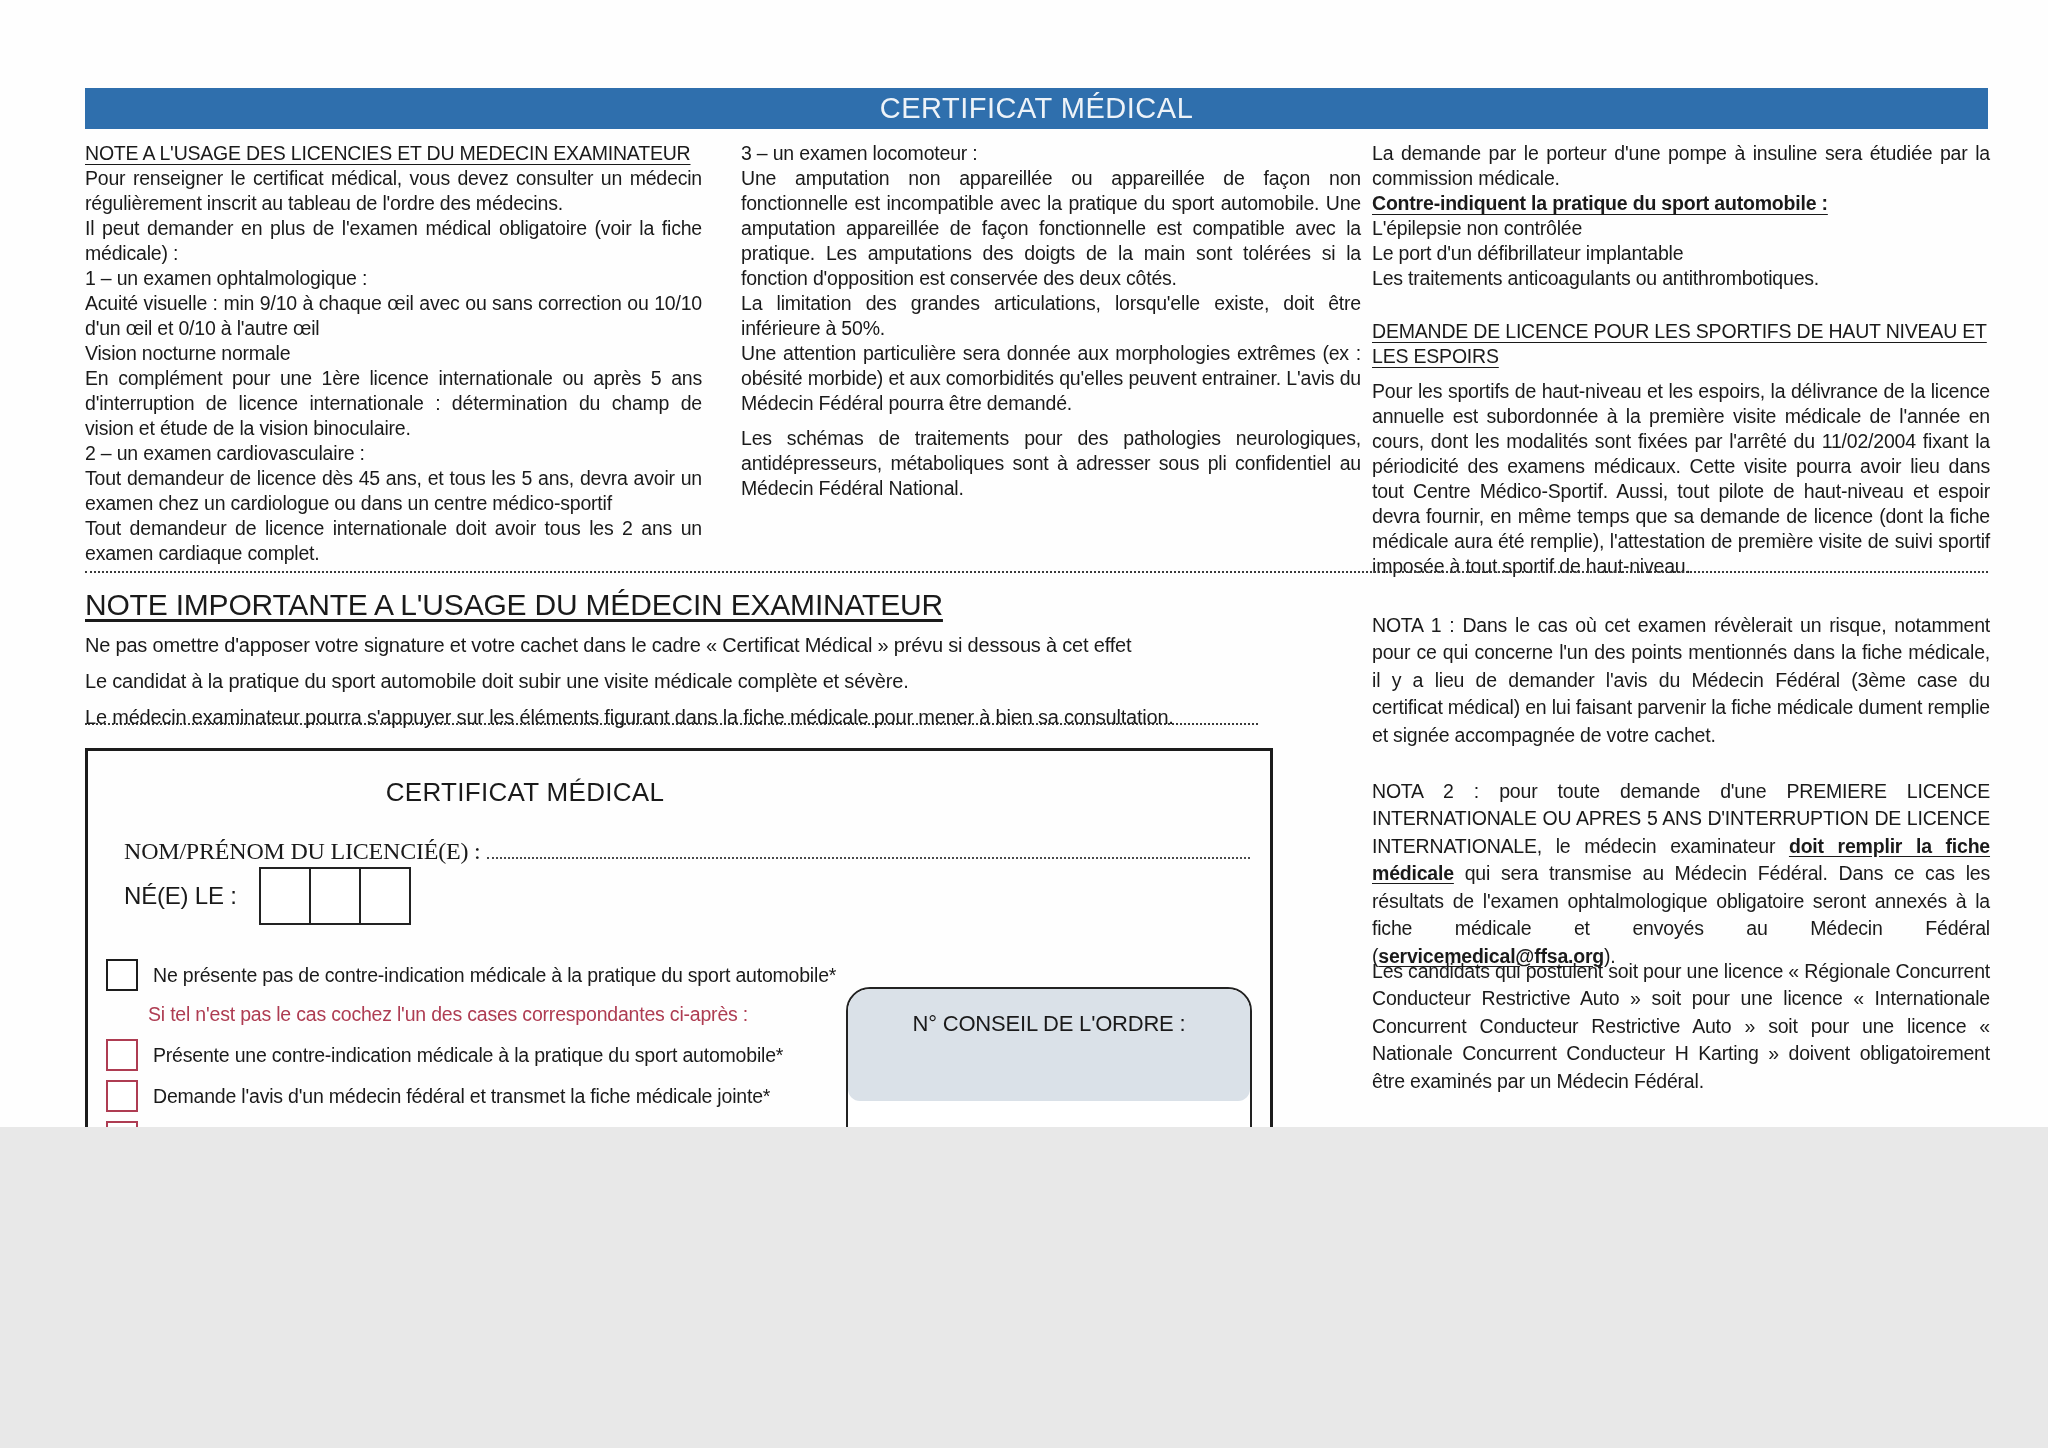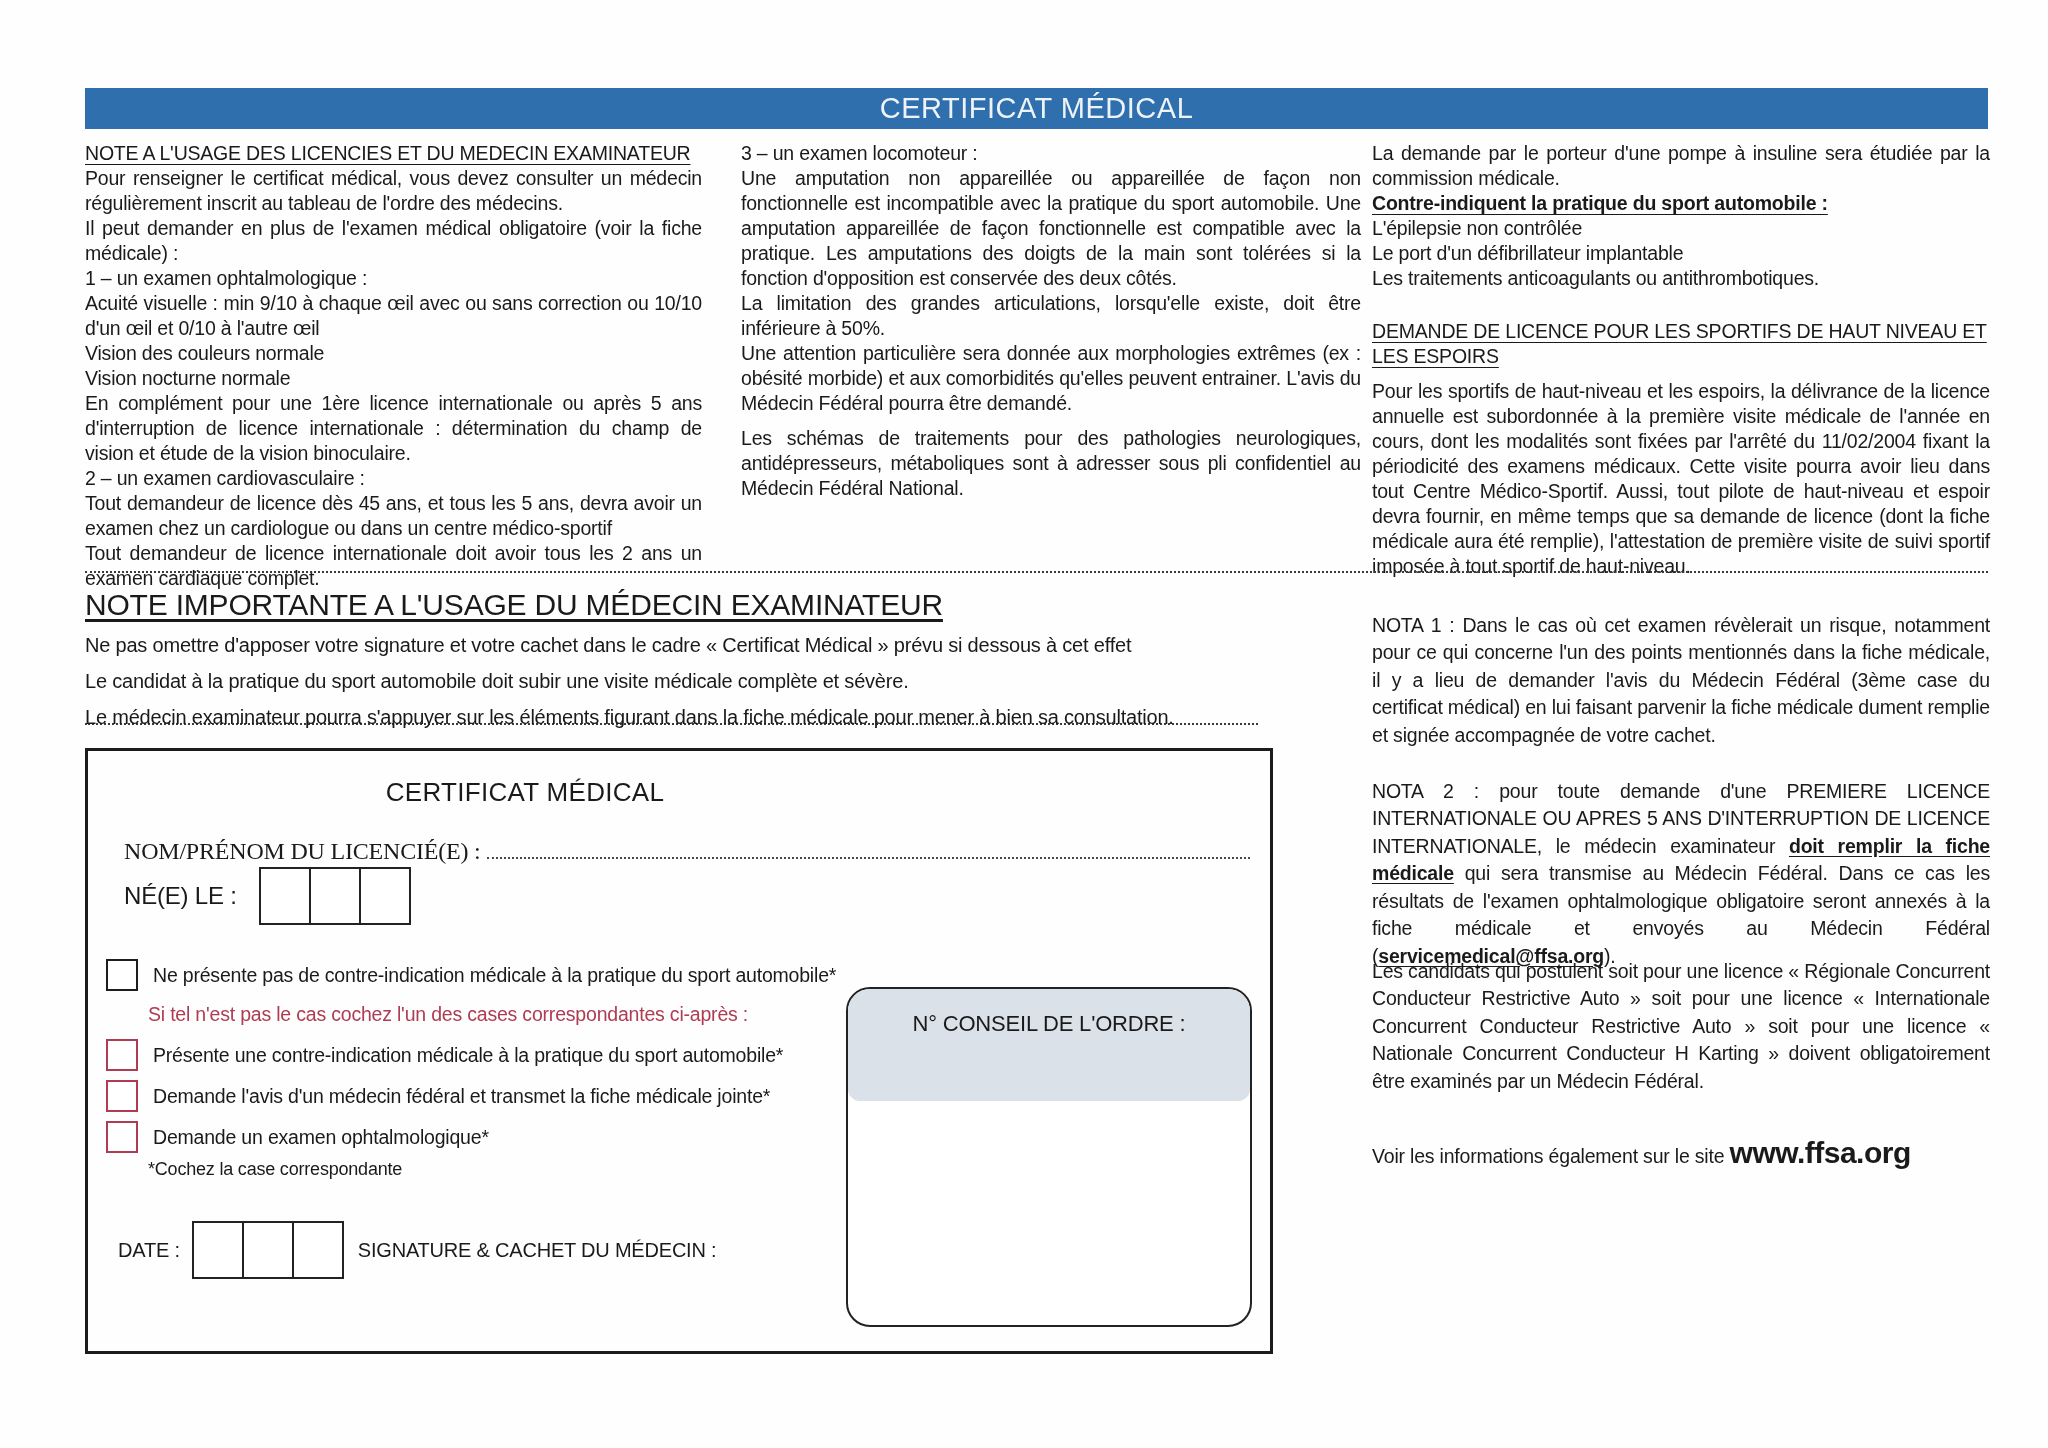--- a/index.html
+++ b/index.html
@@ -1,16 +1,16 @@
 <!DOCTYPE html>
 <html><head>
 <meta charset="utf-8">
 <style>
   html,body{margin:0;padding:0;background:#e8e8e8;}
-  .page{position:relative;width:2048px;height:1448px;background:#fefefe;
+  .page{position:relative;width:2048px;height:1127px;background:#fefefe;
         font-family:"Liberation Sans",sans-serif;color:#1a1a1a;overflow:hidden;
         letter-spacing:-0.2px;}
   
   .banner{position:absolute;left:85px;top:88px;width:1903px;height:41px;
           background:#2f6fad;display:flex;align-items:center;justify-content:center;}
   .banner span{color:#eef3f8;font-size:29px;letter-spacing:0.5px;}
   
   .col{position:absolute;top:141px;font-size:19.5px;line-height:25px;}
   .col p{margin:0;}
   .j{text-align:justify;}
@@ -75,21 +75,20 @@
   <div class="banner">
     <span>CERTIFICAT MÉDICAL</span>
   </div>
 
   <div class="col c1">
     <p class="uh">NOTE A L'USAGE DES LICENCIES ET DU MEDECIN EXAMINATEUR</p>
     <p class="j">Pour renseigner le certificat médical, vous devez consulter un médecin régulièrement inscrit au tableau de l'ordre des médecins.</p>
     <p class="j">Il peut demander en plus de l'examen médical obligatoire (voir la fiche médicale) :</p>
     <p>1 – un examen ophtalmologique :</p>
     <p class="j">Acuité visuelle : min 9/10 à chaque œil avec ou sans correction ou 10/10 d'un œil et 0/10 à l'autre œil</p>
-    <p>Vision des couleurs normale</p>
     <p>Vision nocturne normale</p>
     <p class="j">En complément pour une 1ère licence internationale ou après 5 ans d'interruption de licence internationale : détermination du champ de vision et étude de la vision binoculaire.</p>
     <p>2 – un examen cardiovasculaire :</p>
     <p class="j">Tout demandeur de licence dès 45 ans, et tous les 5 ans, devra avoir un examen chez un cardiologue ou dans un centre médico-sportif</p>
     <p class="j">Tout demandeur de licence internationale doit avoir tous les 2 ans un examen cardiaque complet.</p>
   </div>
 
   <div class="col c2">
     <p>3 – un examen locomoteur :</p>
     <p class="j">Une amputation non appareillée ou appareillée de façon non fonctionnelle est incompatible avec la pratique du sport automobile. Une amputation appareillée de façon fonctionnelle est compatible avec la pratique. Les amputations des doigts de la main sont tolérées si la fonction d'opposition est conservée des deux côtés.</p>

